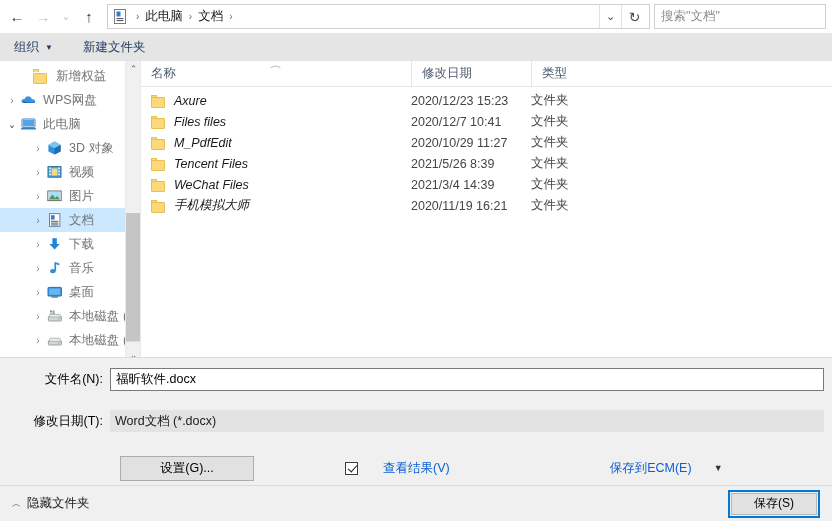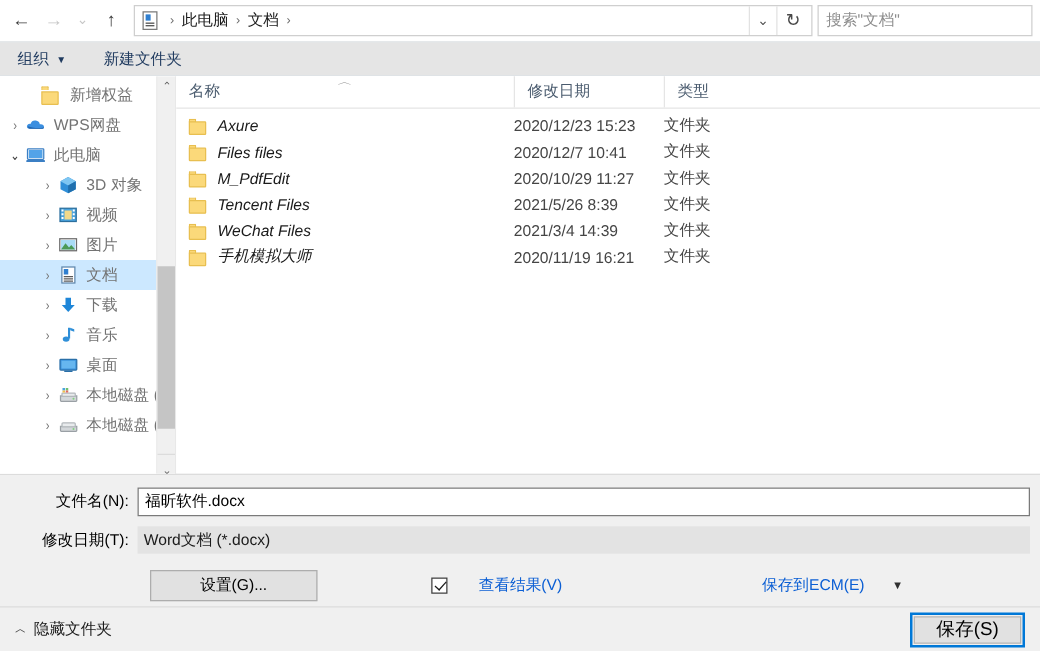--- a/index.html
+++ b/index.html
@@ -262,21 +262,21 @@
   
   .bottom {
     flex: 0 0 auto;
     background: #f0f0f0;
     border-top: 1px solid #dcdcdc;
     padding: 10px 0 0 0;
   }
   .formrow {
     display: flex;
     align-items: center;
-    margin-bottom: 8px;
+    margin-bottom: 19px;
     padding-right: 8px;
   }
   .formlabel {
     flex: 0 0 110px;
     text-align: right;
     padding-right: 7px;
     font-size: 12.5px;
     color: #000;
     white-space: nowrap;
   }
@@ -384,21 +384,21 @@
     padding: 1px;
     background: #f0f0f0;
   }
   .save-btn {
     width: 86px; height: 22px;
     background: #e1e1e1;
     border: 1px solid #b6b6b6;
     display: flex;
     align-items: center;
     justify-content: center;
-    font-size: 15px;
+    font-size: 12px;
     color: #000;
   }
 
   
   .ic-folder-body {
     position: absolute; left: 0; bottom: 0;
     width: 14px; height: 11px;
     background: #fbd97a;
     border: 1px solid #e8bf50;
     border-radius: 0 1px 1px 1px;

